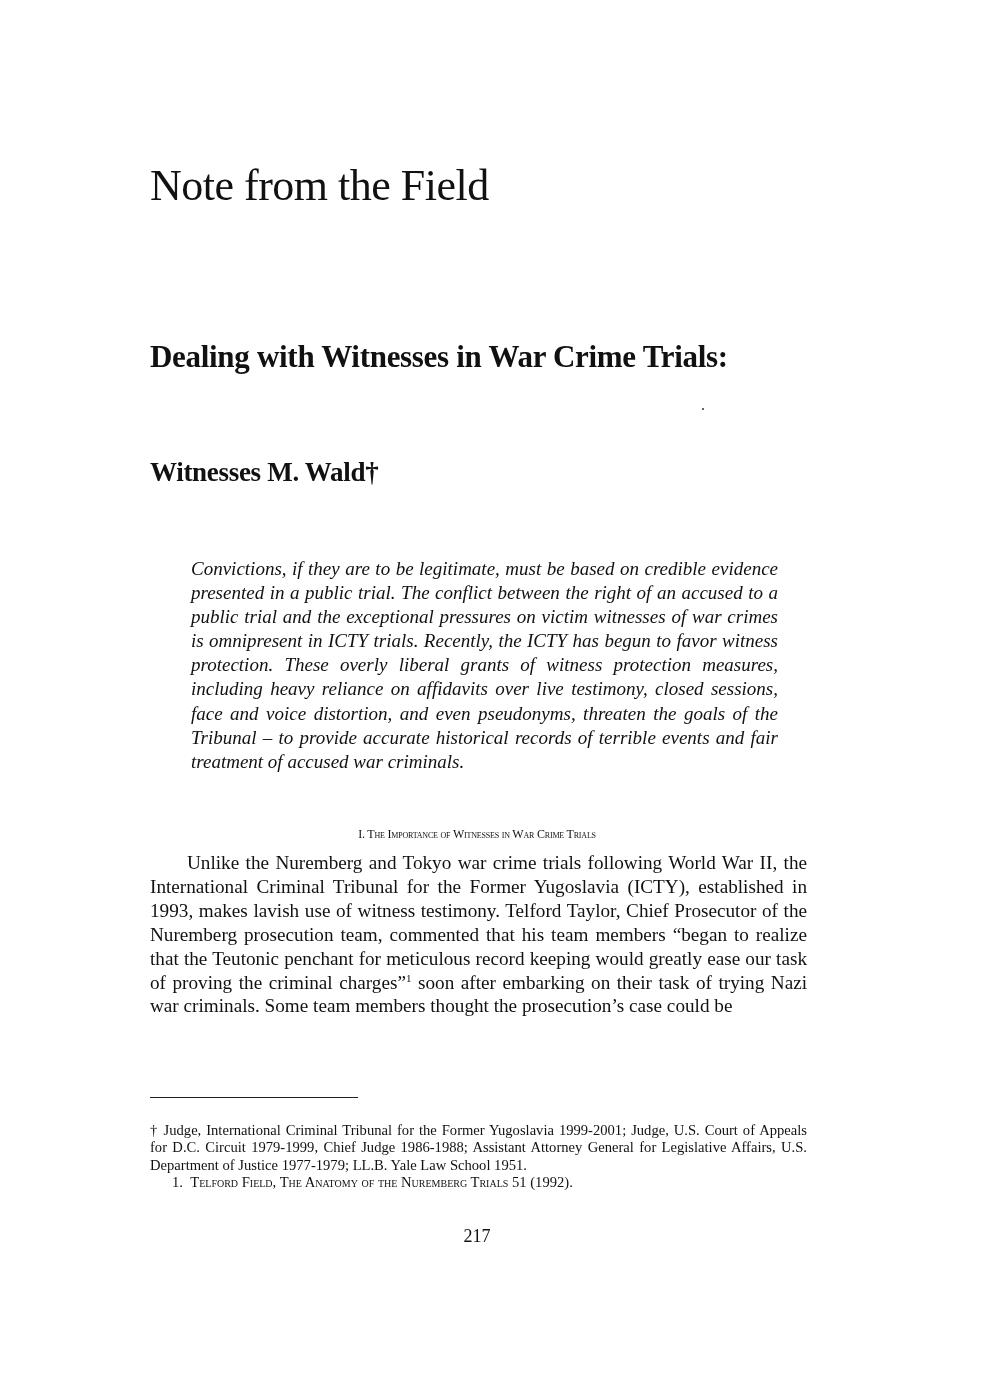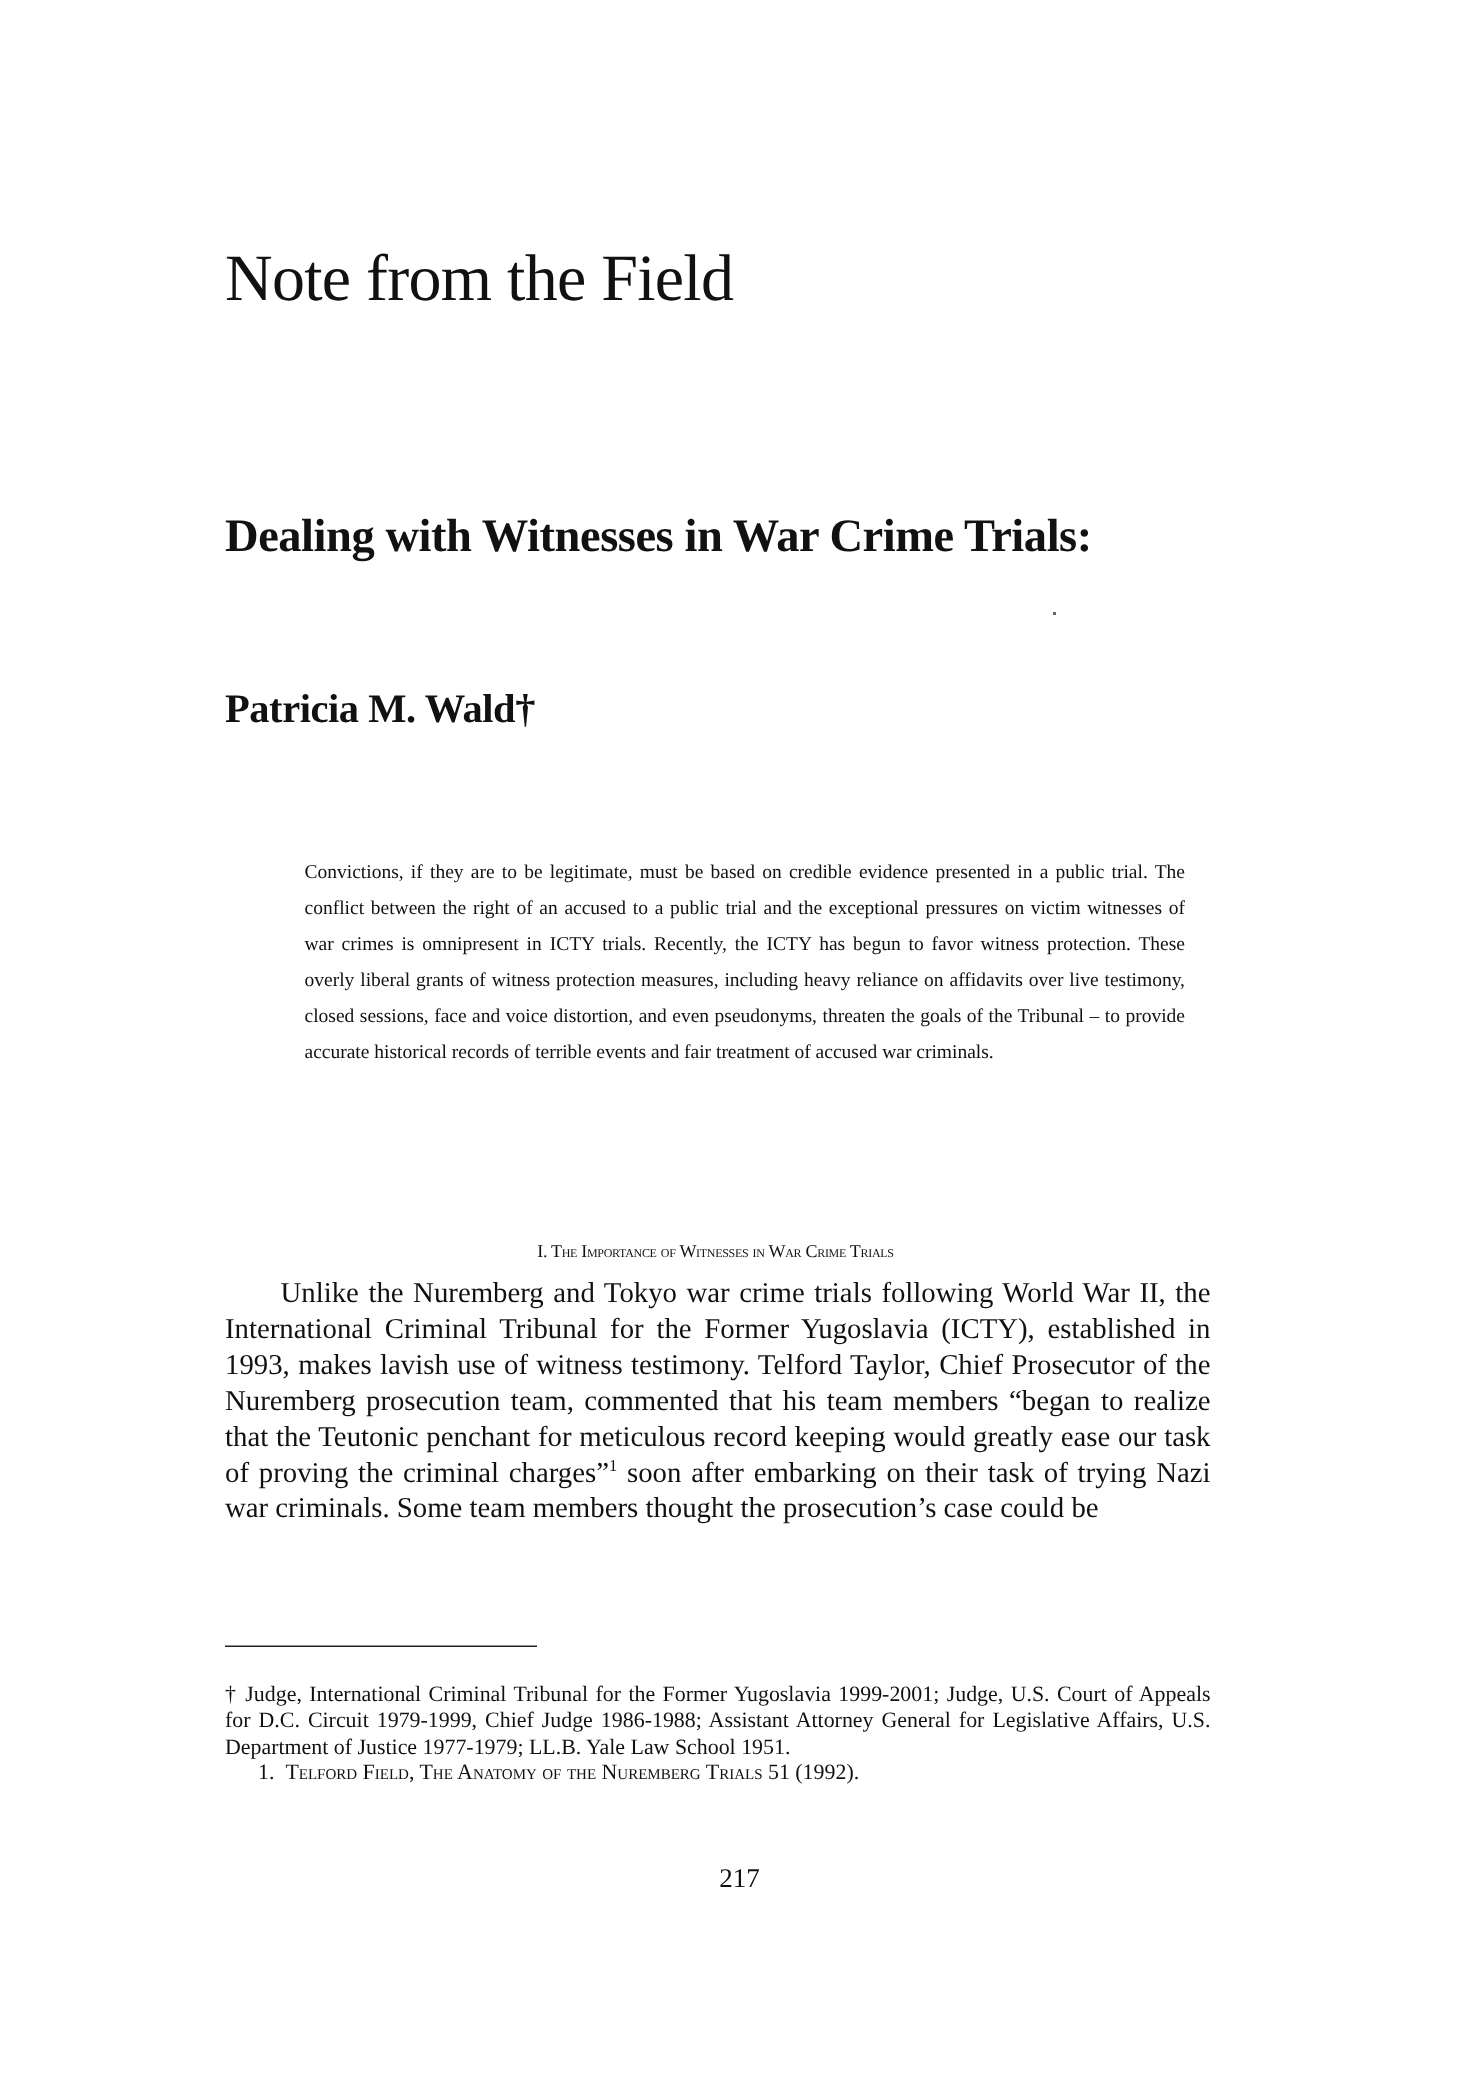--- a/index.html
+++ b/index.html
@@ -42,22 +42,23 @@
       margin: 0;
       font-size: 27px;
       font-weight: bold;
       letter-spacing: -0.3px;
     }
     .abstract {
       position: absolute;
       left: 187px;
       top: 553px;
       width: 587px;
-      margin: 16px;
-      font-size: 13px;
+      margin: 4px;
+      font-style: italic;
+      font-size: 19px;
       line-height: 24.1px;
       text-align: justify;
     }
     .section-heading {
       position: absolute;
       left: 150px;
       width: 654px;
       top: 827px;
       margin: 0;
       text-align: center;
@@ -102,42 +103,42 @@
       padding-left: 22px;
     }
     .sc { font-variant: small-caps; }
     .page-number {
       position: absolute;
       left: 150px;
       width: 654px;
       top: 1226px;
       text-align: center;
       font-size: 18px;
-      margin: 16px;
+      margin: 0;
     }
     .stray-mark {
       position: absolute;
       left: 702px;
       top: 408px;
       width: 2px;
       height: 2px;
       background: #666;
     }
   </style>
 </head>
 <body>
 
 <h1 class="page-label">Note from the Field</h1>
 
 <h2 class="title">
   <span>Dealing with Witnesses in War Crime Trials:</span>
 </h2>
 <div class="stray-mark"></div>
 
-<h3 class="author"><span>Patricia M. Wald</span><span>†</span></h3>
+<h3 class="author"><span>Witnesses M. Wald</span><span>†</span></h3>
 
 <p class="abstract">Convictions, if they are to be legitimate, must be based on credible evidence presented in a public trial. The conflict between the right of an accused to a public trial and the exceptional pressures on victim witnesses of war crimes is omnipresent in ICTY trials. Recently, the ICTY has begun to favor witness protection. These overly liberal grants of witness protection measures, including heavy reliance on affidavits over live testimony, closed sessions, face and voice distortion, and even pseudonyms, threaten the goals of the Tribunal – to provide accurate historical records of terrible events and fair treatment of accused war criminals.</p>
 
 <h4 class="section-heading">I. The Importance of Witnesses in War Crime Trials</h4>
 
 <p class="body-text"><span>Unlike the Nuremberg and Tokyo war crime trials following World War II, the International Criminal Tribunal for the Former Yugoslavia (ICTY), established in 1993, makes lavish use of witness testimony. Telford Taylor, Chief Prosecutor of the Nuremberg prosecution team, commented that his team members “began to realize that the Teutonic penchant for meticulous record keeping would greatly ease our task of proving the criminal charges”</span><sup>1</sup><span> soon after embarking on their task of trying Nazi war criminals. Some team members thought the prosecution’s case could be</span></p>
 
 <div class="footnote-rule"></div>
 
 <div class="footnotes">

